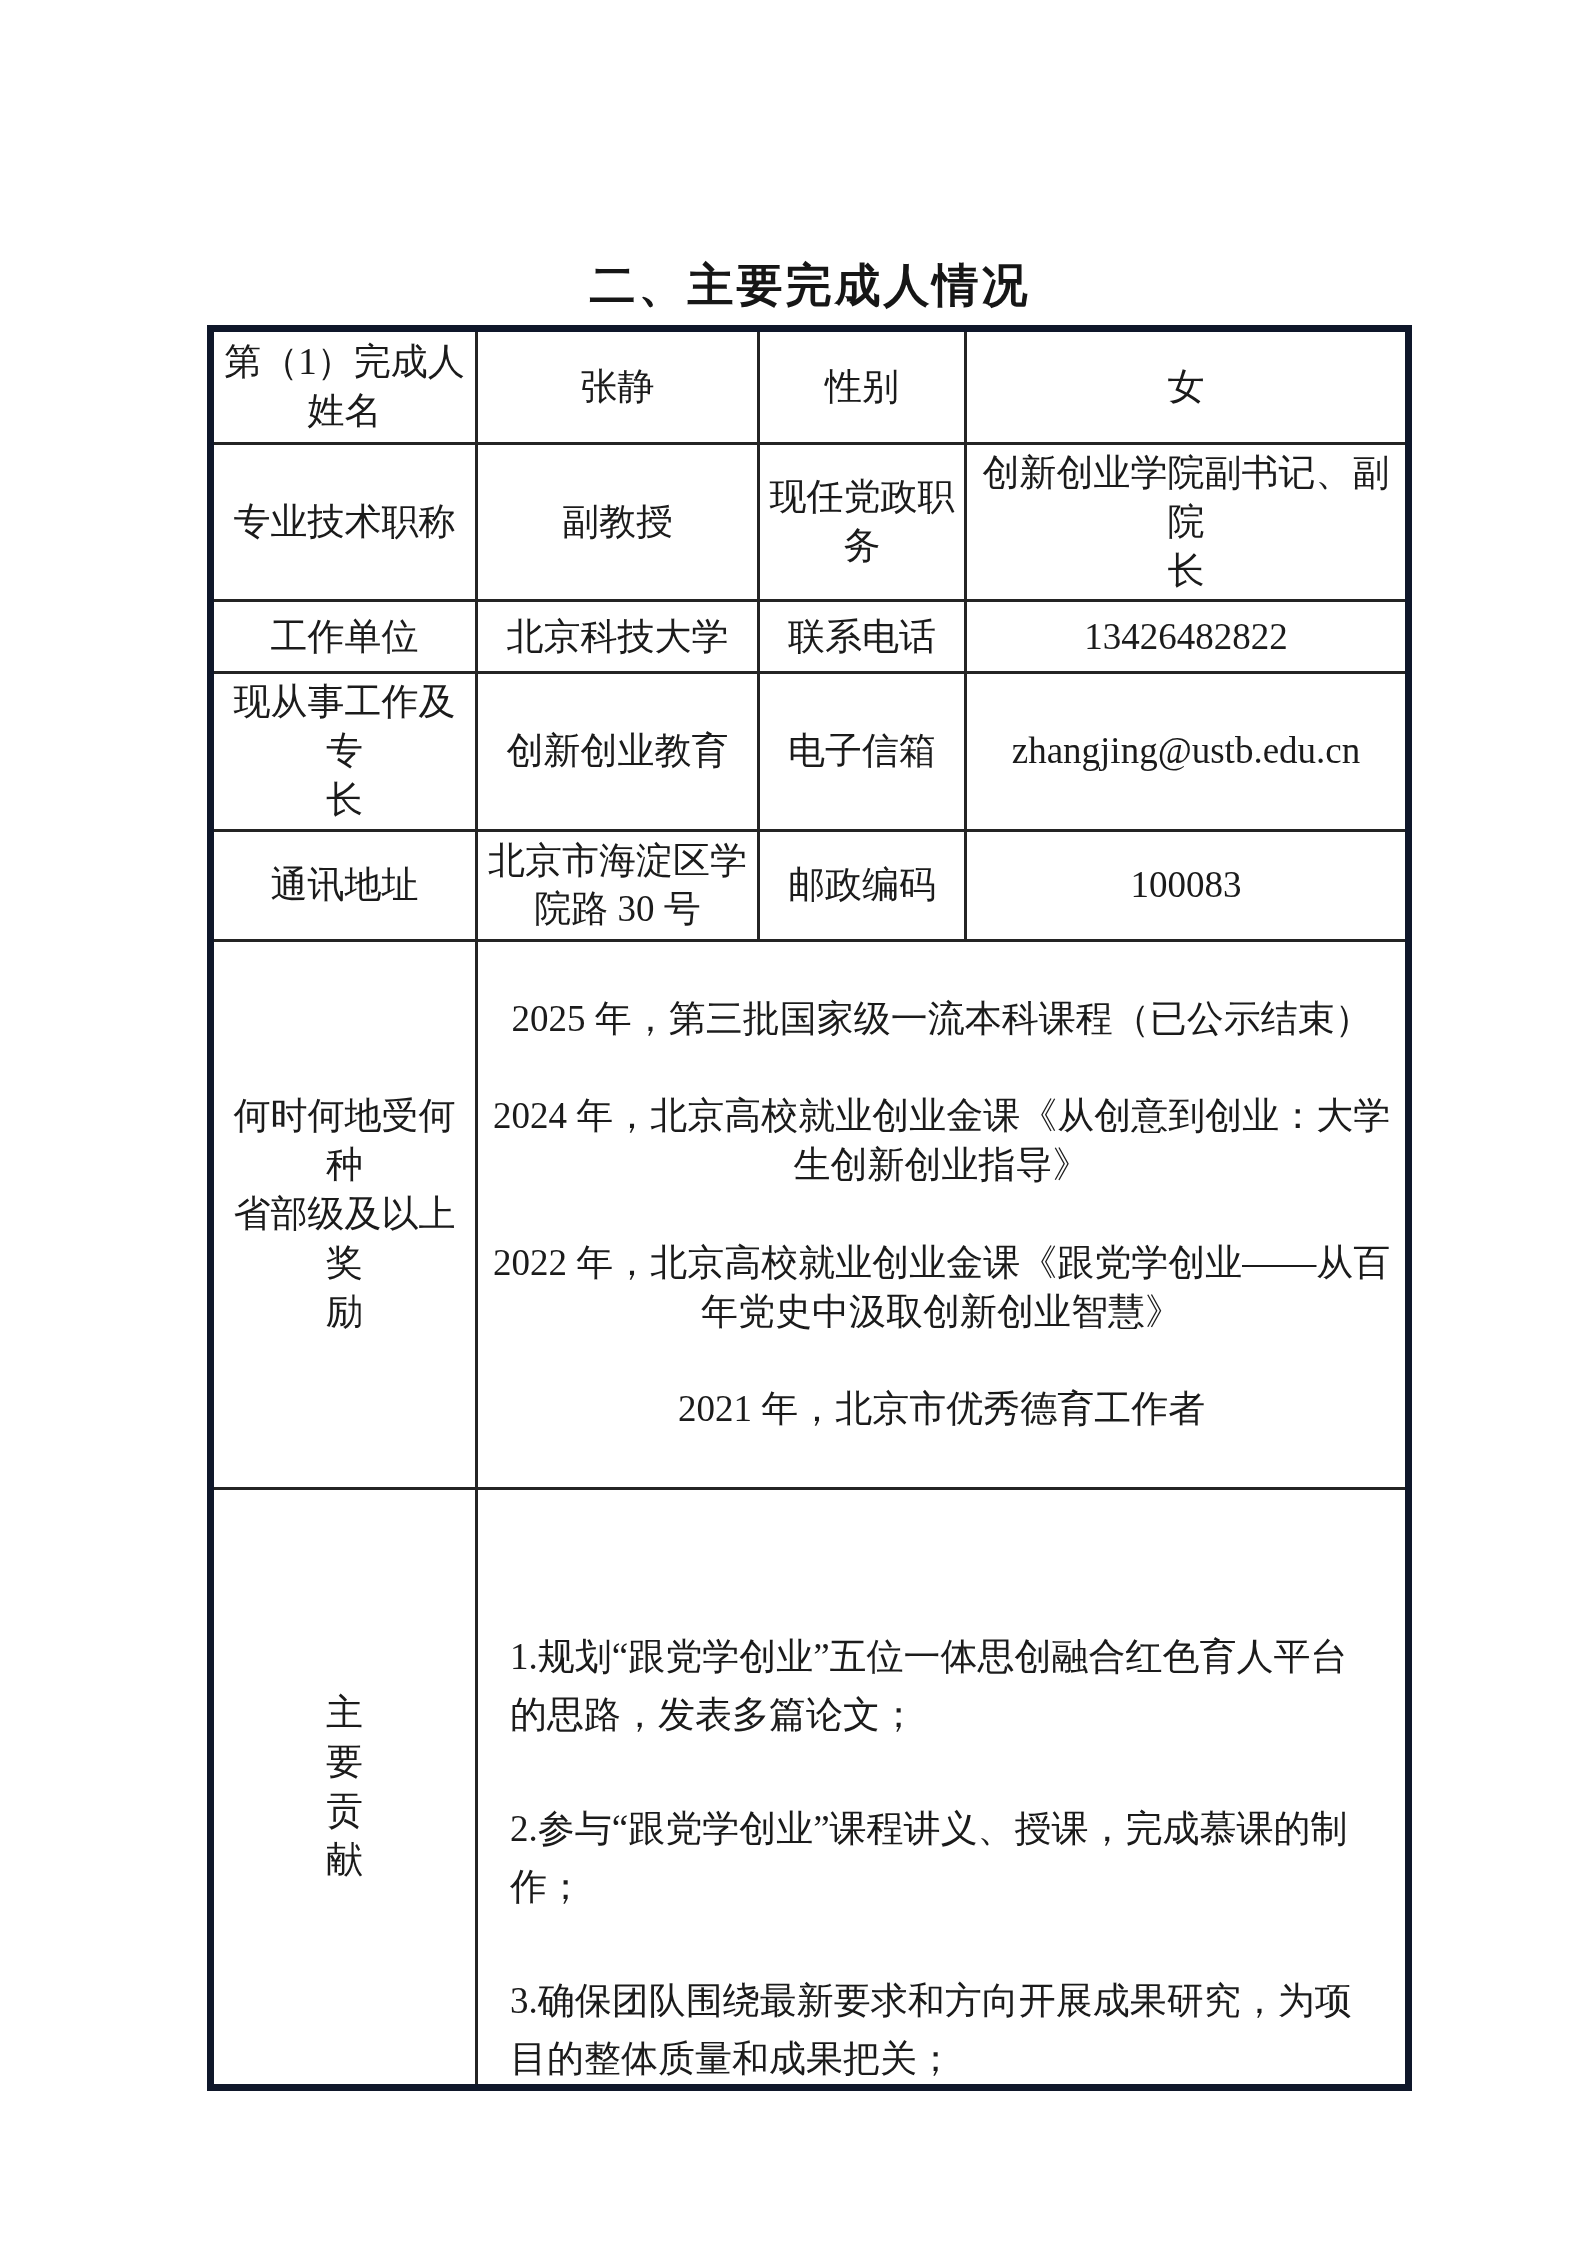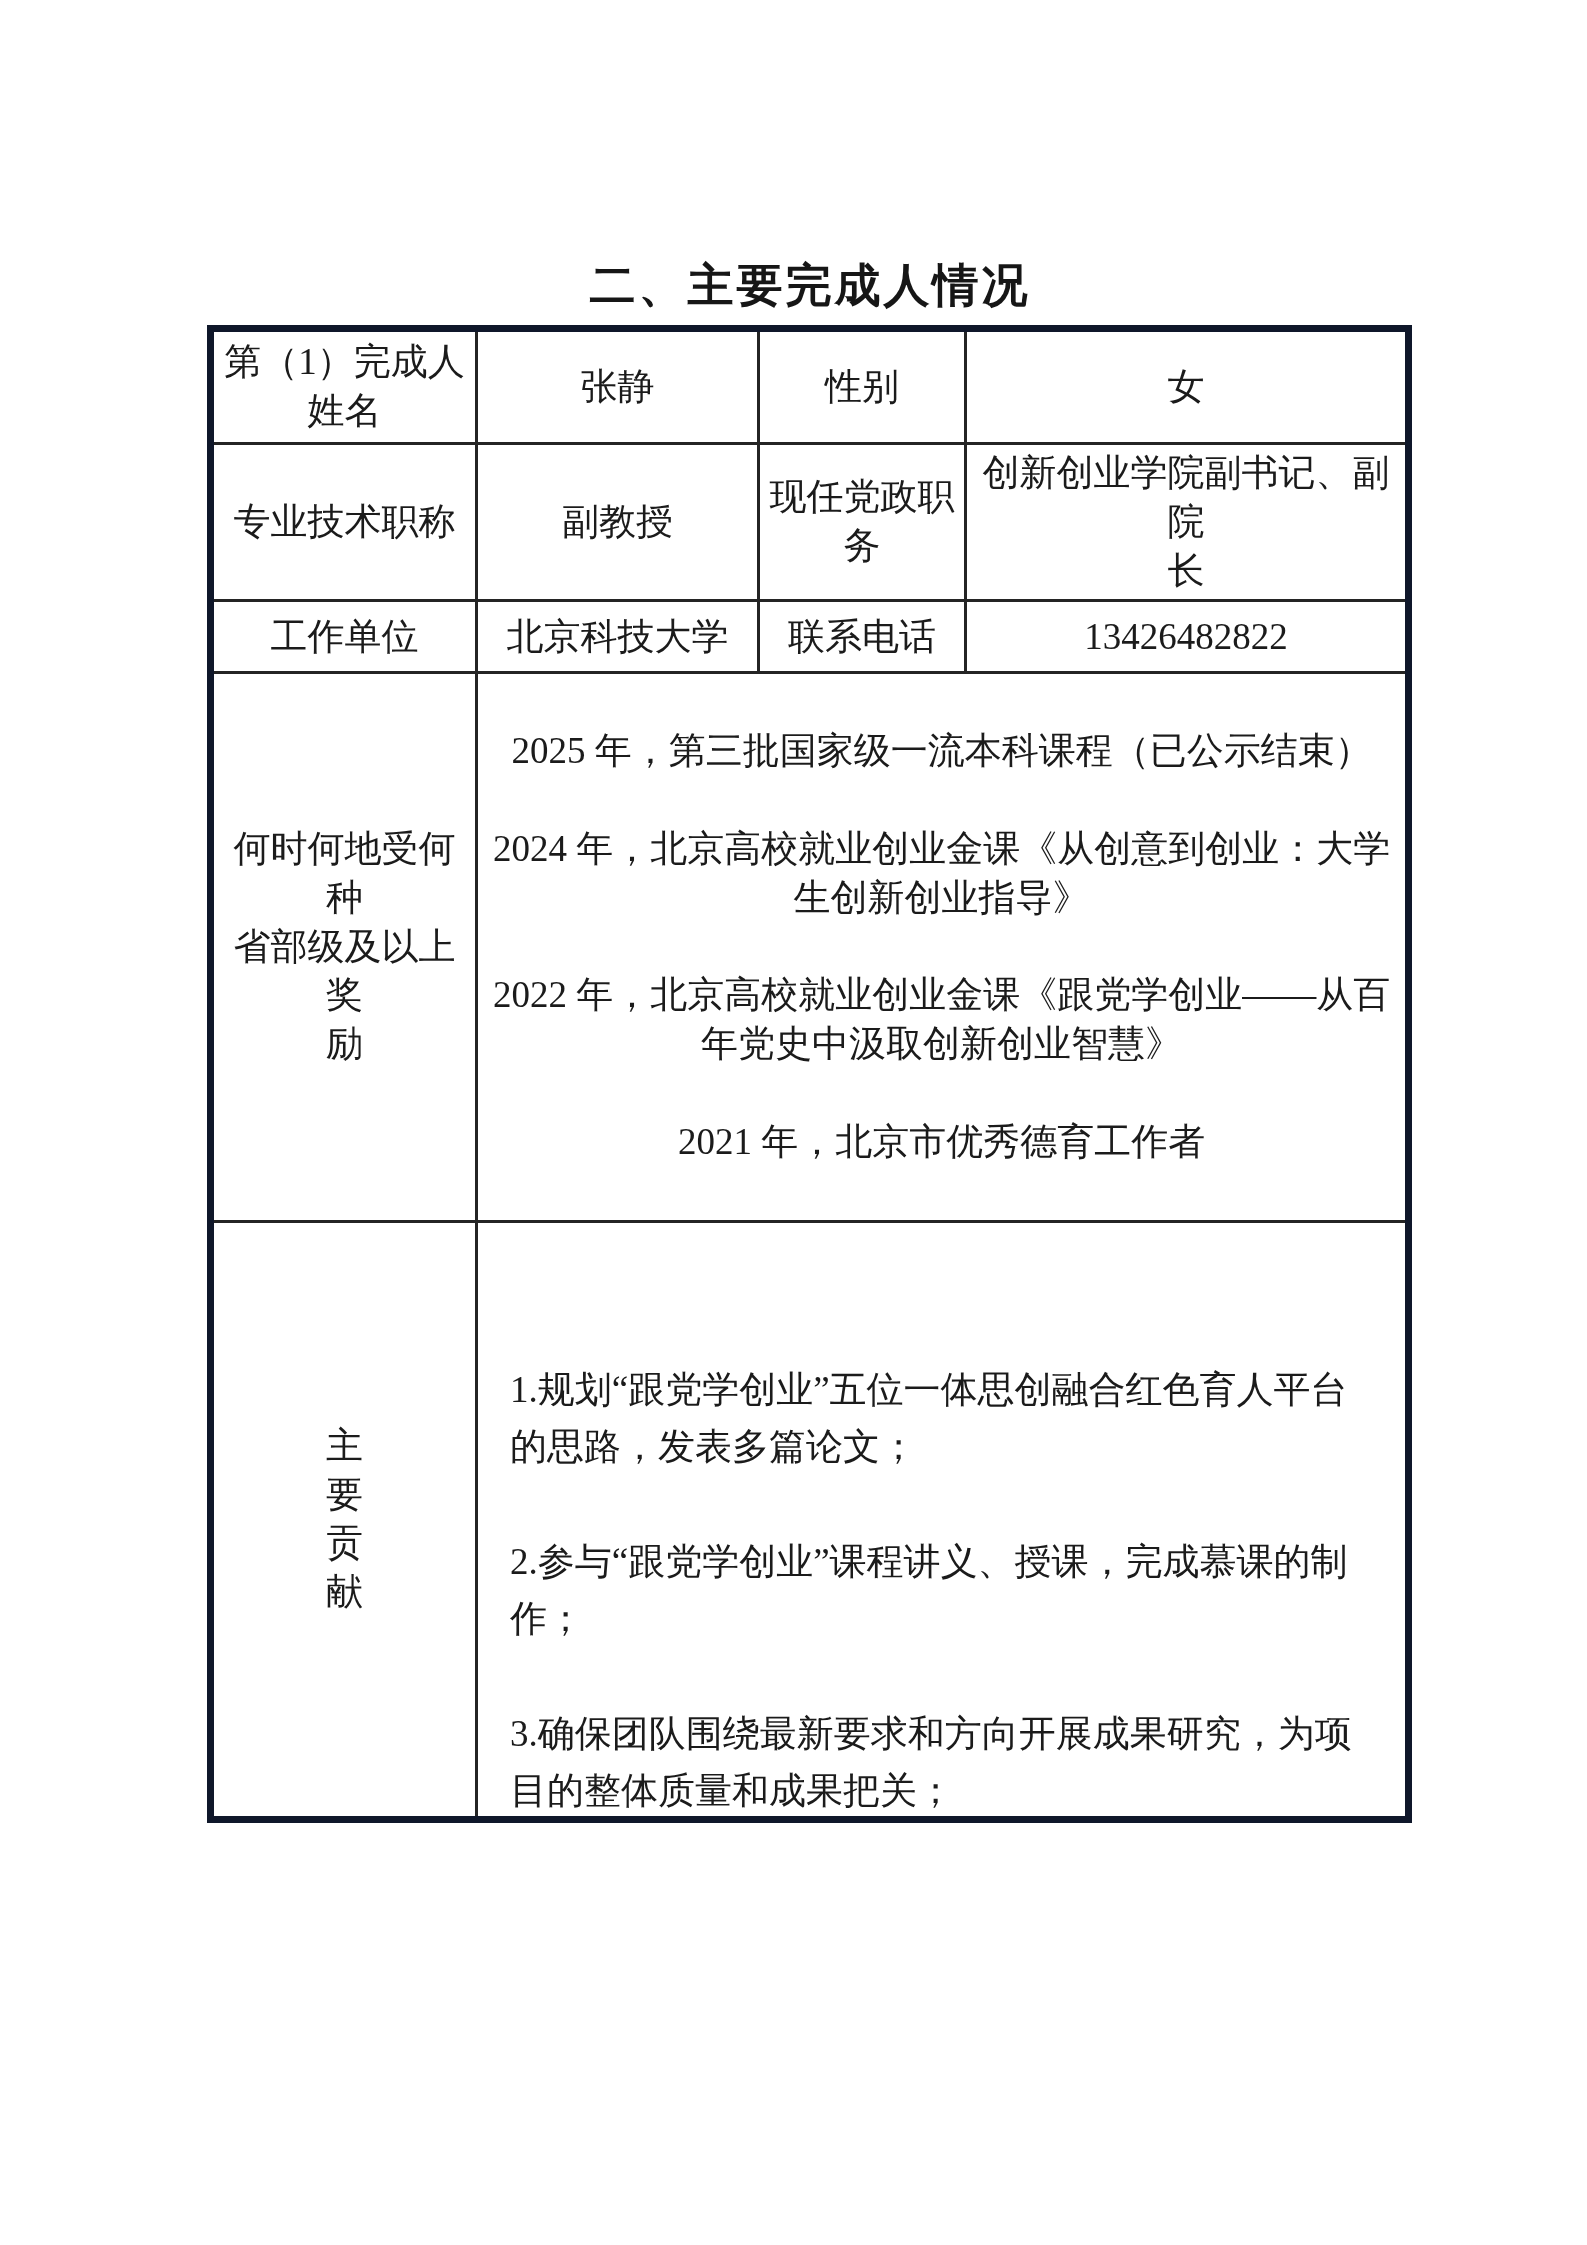--- a/index.html
+++ b/index.html
@@ -123,20 +123,34 @@
 务</td>
         <td>创新创业学院副书记、副院
 长</td>
       </tr>
       <tr class="r5">
         <td>工作单位</td>
         <td>北京科技大学</td>
         <td>联系电话</td>
         <td>13426482822</td>
       </tr>
+      <tr class="r6">
+        <td>现从事工作及专
+长</td>
+        <td>创新创业教育</td>
+        <td>电子信箱</td>
+        <td>zhangjing@ustb.edu.cn</td>
+      </tr>
+      <tr class="r7">
+        <td>通讯地址</td>
+        <td>北京市海淀区学
+院路 30 号</td>
+        <td>邮政编码</td>
+        <td>100083</td>
+      </tr>
       <tr class="r8">
         <td class="awards-label">何时何地受何种
 省部级及以上奖
 励</td>
         <td class="awards-content" colspan="3">
           <div>2025 年，第三批国家级一流本科课程（已公示结束）</div>
           <div>2024 年，北京高校就业创业金课《从创意到创业：大学生创新创业指导》</div>
           <div>2022 年，北京高校就业创业金课《跟党学创业——从百年党史中汲取创新创业智慧》</div>
           <div>2021 年，北京市优秀德育工作者</div>
         </td>

